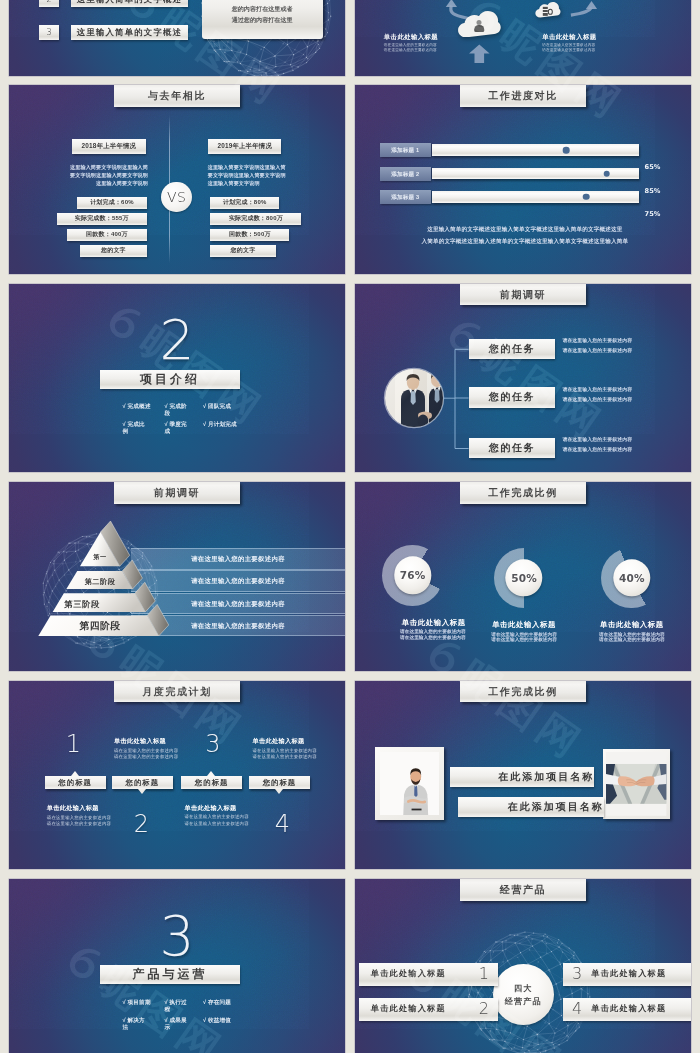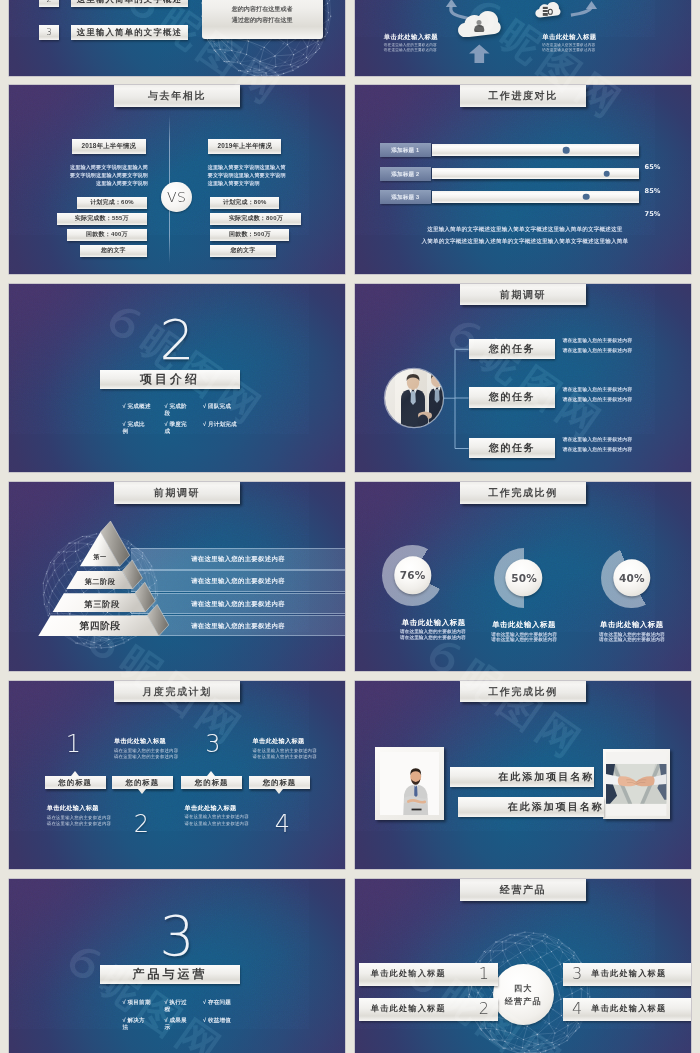--- a/index.html
+++ b/index.html
@@ -146,21 +146,21 @@
         text-align:center;font-size:10px;font-weight:bold;letter-spacing:1.6px;}
   .s6-desc{position:absolute;left:207.4px;width:112px;color:#cfdaeb;
         font-size:4.9px;line-height:10.2px;font-weight:bold;letter-spacing:.1px;}
 
   
   .pyr{position:absolute;left:20px;top:40px;width:145px;height:118px;overflow:visible;z-index:3;}
   .pyr-lbl{position:absolute;text-align:center;color:#3a3a3a;font-weight:bold;z-index:4;
         white-space:nowrap;letter-spacing:.5px;}
   .pyr-lbl.l0{left:31px;top:70px;width:120px;font-size:6.2px;line-height:10px;}
   .pyr-lbl.l1{left:31px;top:94px;width:120px;font-size:7.2px;line-height:11px;}
-  .pyr-lbl.l2{left:33px;top:115.5px;width:120px;font-size:8.4px;line-height:12px;}
+  .pyr-lbl.l2{left:13px;top:115.5px;width:120px;font-size:8.4px;line-height:12px;}
   .pyr-lbl.l3{left:31px;top:136.8px;width:120px;font-size:9.8px;line-height:13px;}
   .pyr-bar{position:absolute;left:122px;right:0;height:21.7px;line-height:21.7px;
         text-align:center;color:#ecf2fa;font-size:6.4px;font-weight:bold;letter-spacing:.3px;
         background:linear-gradient(90deg,rgba(186,208,234,.30),rgba(186,208,234,.17));
         box-shadow:inset 0 .8px 0 rgba(222,236,252,.55),inset 0 -.8px 0 rgba(222,236,252,.55);}
   .pyr-bar.b0{top:65.9px;} .pyr-bar.b1{top:88.2px;} .pyr-bar.b2{top:110.5px;} .pyr-bar.b3{top:132.8px;}
 
   
   .donut-wrap{position:absolute;top:0;width:106px;text-align:center;}
   .donut{position:relative;width:60.8px;height:60.8px;margin:0 auto;border-radius:50%;}

